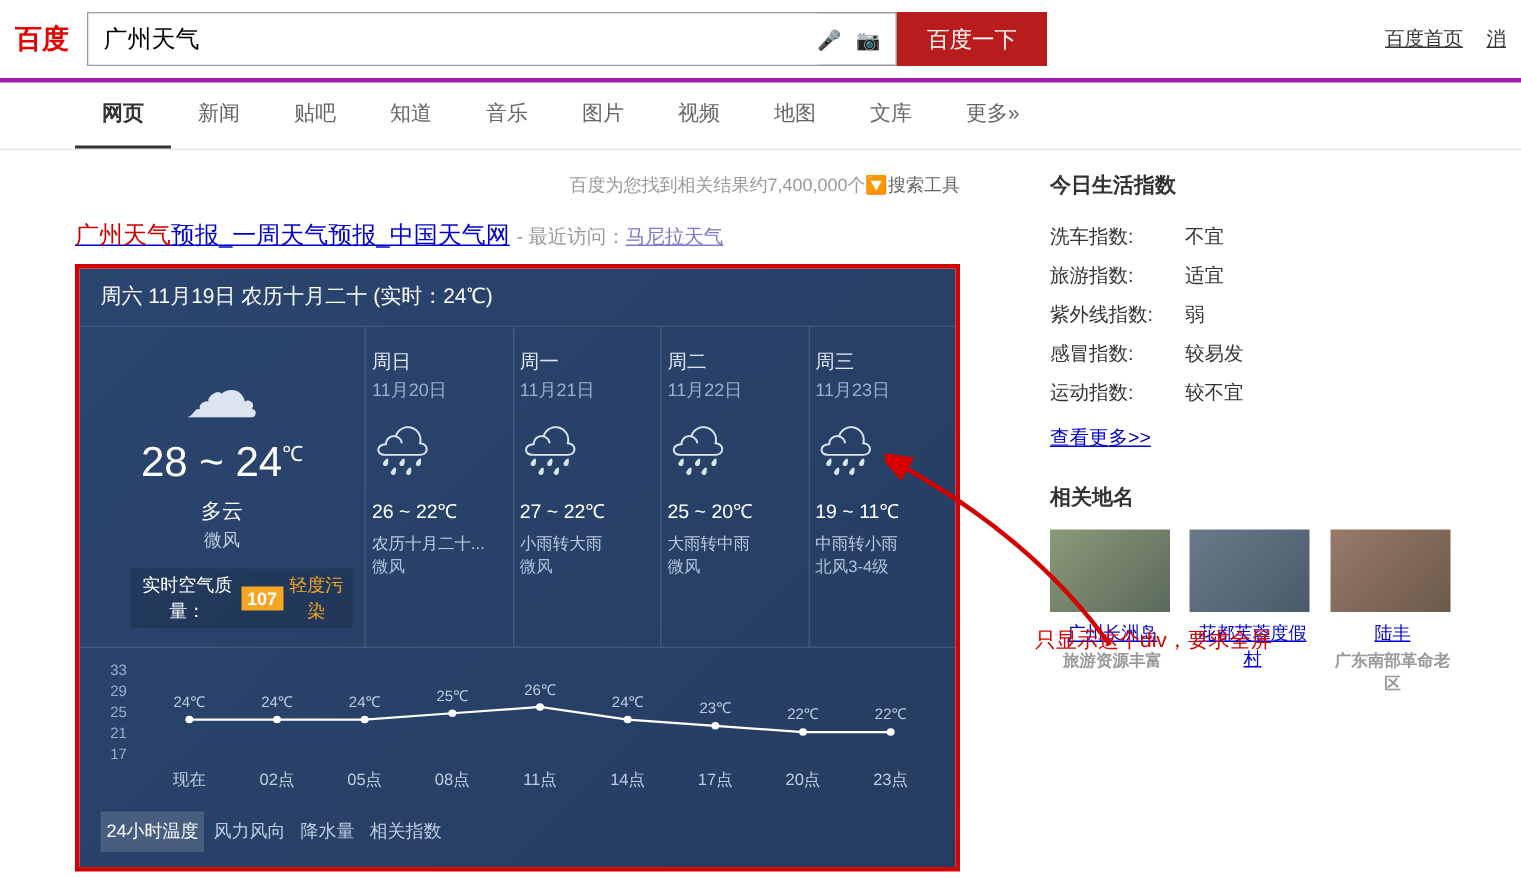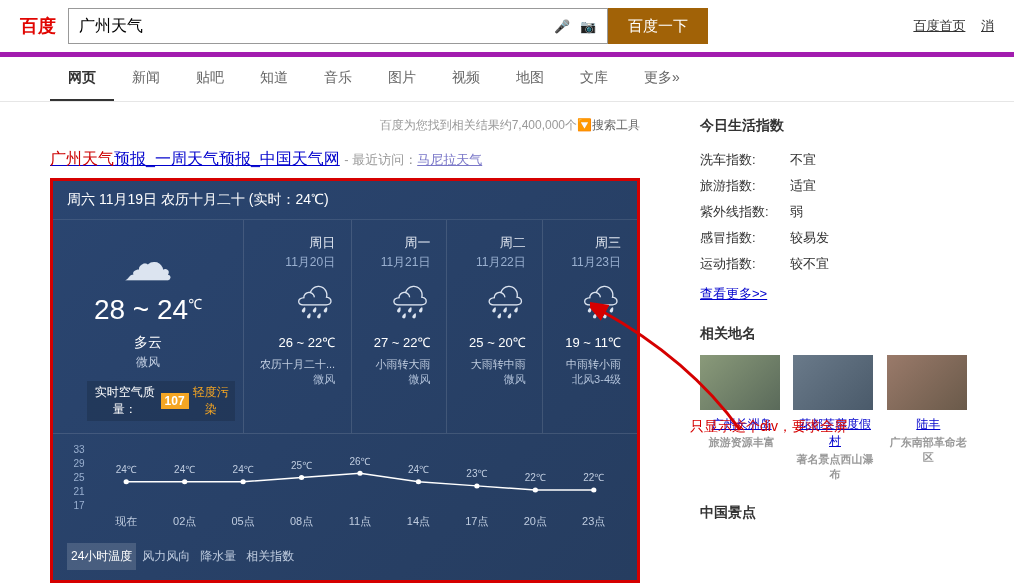--- a/index.html
+++ b/index.html
@@ -1,22 +1,22 @@
 <!DOCTYPE html>
 <html><head>
 <meta charset="utf-8">
 <style>
 * { margin: 0; padding: 0; box-sizing: border-box; }
 body { font-family: Arial, "Microsoft YaHei", sans-serif; font-size: 13px; color: #333; background: #fff; width: 1014px; }
-.header { display: flex; align-items: center; padding: 8px 20px; border-bottom: 5px solid #a21caf; }
+.header { display: flex; align-items: center; padding: 8px 10px; border-bottom: 3px solid #a21caf; }
 .logo { color: #e10602; font-weight: bold; font-size: 18px; margin-right: 12px; }
 .search-box { display: flex; align-items: center; border: 1px solid #999; height: 36px; width: 540px; position: relative; }
 .search-input { border: none; outline: none; font-size: 16px; padding: 0 10px; flex: 1; height: 100%; }
 .search-icons { display: flex; align-items: center; gap: 10px; padding-right: 10px; color: #999; }
-.search-btn { background: #a16207; color: #fff; border: none; height: 36px; padding: 0 20px; font-size: 15px; cursor: pointer; }
+.search-btn { background: #b91c1c; color: #fff; border: none; height: 36px; padding: 0 20px; font-size: 15px; cursor: pointer; }
 .header-right { margin-left: auto; font-size: 13px; color: #333; }
 .header-right a { color: #333; text-decoration: underline; margin-left: 12px; }
 
 .tabs { display: flex; padding: 0 50px; border-bottom: 1px solid #e6e6e6; font-size: 14px; }
 .tab { padding: 12px 18px; cursor: pointer; color: #666; }
 .tab.active { font-weight: bold; color: #333; border-bottom: 2px solid #333; }
 
 .content { display: flex; padding: 15px 50px; gap: 60px; }
 .main { flex: 0 0 590px; }
 .sidebar { flex: 0 0 270px; }
@@ -37,21 +37,21 @@
 .today-icon { font-size: 50px; line-height: 1; color: #dce4f0; }
 .today-temp { font-size: 28px; margin-top: 6px; }
 .today-temp .unit { font-size: 14px; vertical-align: super; }
 .today-desc { margin-top: 8px; font-size: 14px; }
 .today-wind { font-size: 12px; color: #c0cde0; margin-top: 2px; }
 .aqi-row { margin-top: 10px; font-size: 12px; display: inline-flex; align-items: center; gap: 4px; background: rgba(0,0,0,0.15); padding: 3px 6px; margin-left: 26px; }
 .aqi-badge { background: #f5a623; color: #fff; padding: 1px 4px; font-weight: bold; }
 .aqi-label { color: #f5a623; }
 
 .forecast { flex: 1; display: flex; }
-.day { flex: 1; text-align: right; padding: 14px 16px; border-left: 1px solid rgba(255,255,255,0.12); font-size: 12px; }
+.day { flex: 1; text-align: left; padding: 14px 4px; border-left: 1px solid rgba(255,255,255,0.12); font-size: 12px; }
 .day .dow { font-size: 13px; color: #e0e6f0; }
 .day .date { color: #9ab0d0; margin-top: 2px; }
 .day .icon { font-size: 32px; margin: 12px 0; color: #dce4f0; }
 .day .temp { font-size: 13px; }
 .day .desc { margin-top: 6px; font-size: 11px; color: #c0cde0; overflow: hidden; text-overflow: ellipsis; white-space: nowrap; }
 .day .wind { font-size: 11px; color: #b0c0d8; }
 
 .chart-area { padding: 10px 14px 8px; border-top: 1px solid rgba(255,255,255,0.12); }
 .chart { position: relative; height: 85px; }
 .y-axis { position: absolute; left: 0; top: 0; bottom: 18px; width: 24px; display: flex; flex-direction: column; justify-content: space-between; font-size: 10px; color: #9ab0d0; text-align: center; }
@@ -248,28 +248,25 @@
           <span class="k">运动指数:</span>
           <span class="v">较不宜</span>
         </div>
       </div>
     <a class="more-link">查看更多&gt;&gt;</a>
 
     <div class="sidebar-section">
       <h3>相关地名</h3>
       <div class="places" id="places">
           <div class="place"><div class="place-img p1"></div><a class="place-name">广州长洲岛</a><div class="place-desc">旅游资源丰富</div></div>
-          <div class="place"><div class="place-img p2"></div><a class="place-name">花都芙蓉度假村</a><div class="place-desc">著名景点西山瀑布</div></div>
+          <div class="place"><div class="place-img p2"></div><a class="place-name">花都芙蓉度假村</a></div>
           <div class="place"><div class="place-img p3"></div><a class="place-name">陆丰</a><div class="place-desc">广东南部革命老区</div></div>
         </div>
     </div>
 
-    <div class="sidebar-section">
-      <h3>中国景点</h3>
-    </div>
   </div>
 </div>
 
 <svg class="arrow-svg" style="left:590px; top:300px;" width="160" height="140">
   <defs>
       <marker id="ah" markerWidth="10" markerHeight="10" refX="2" refY="3" orient="auto">
         <path d="M0,0 L0,6 L8,3 z" fill="#d50000"></path>
       </marker>
     </defs>
   <path d="M150,130 Q100,60 10,10" stroke="#d50000" stroke-width="3" fill="none" marker-end="url(#ah)"></path>

